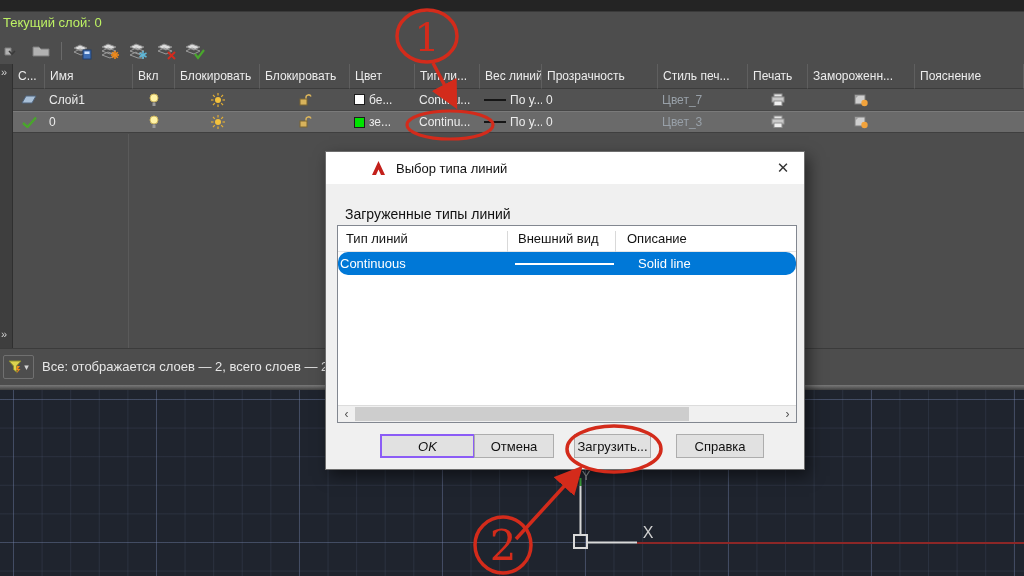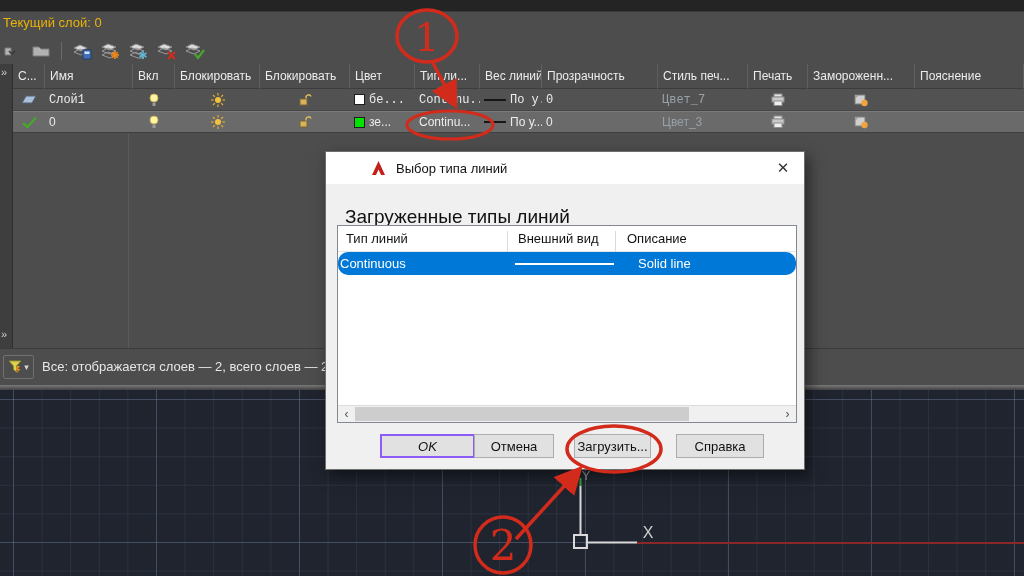--- a/index.html
+++ b/index.html
@@ -2,36 +2,36 @@
 <html><head>
 <meta charset="utf-8">
 <style>
   html,body{margin:0;padding:0;background:#000;}
   *{box-sizing:border-box;}
   .screen{position:relative;width:1024px;height:576px;overflow:hidden;
     font-family:"Liberation Sans",sans-serif;background:#4d4d4d;}
 
   
   .top-strip{position:absolute;left:0;top:0;width:1024px;height:12px;background:#242424;border-bottom:1px solid #3a3a3a;}
-  .current-layer{position:absolute;left:3px;top:15px;font-size:13px;color:#eab308;}
+  .current-layer{position:absolute;left:3px;top:15px;font-size:13px;color:#bef264;}
   .toolbar{position:absolute;left:2px;top:40px;height:22px;display:flex;align-items:center;gap:6px;}
   .tbtn{width:22px;height:20px;display:flex;align-items:center;justify-content:center;}
   .tsep{width:1px;height:18px;background:#6a6a6a;margin:0 3px;}
 
   .left-strip{position:absolute;left:0;top:64px;width:13px;height:284px;background:#3e3e3e;border-right:1px solid #2f2f2f;}
   .chev{position:absolute;left:1px;color:#cfcfcf;font-size:11px;line-height:11px;cursor:pointer;}
   .chev.top{top:3px;} .chev.bottom{top:265px;}
 
   
   .layer-table{position:absolute;left:13px;top:64px;width:1011px;font-size:12px;color:#ececec;}
   .trow{display:grid;grid-template-columns:32px 88px 42px 85px 90px 65px 65px 62px 116px 90px 60px 107px 109px;}
   .thead .cell{height:25px;line-height:25px;padding-left:5px;border-right:1px solid #5f5f5f;border-bottom:1px solid #3c3c3c;
     white-space:nowrap;overflow:hidden;background:#4d4d4d;}
   .tr1 .cell,.tr2 .cell{height:22px;display:flex;align-items:center;padding-left:4px;white-space:nowrap;overflow:hidden;}
-  .tr1{background:#525252;font-family:Liberation Mono, monospace;} .tr1 .cell{border-bottom:1px solid #464646;}
+  .tr1{background:#525252;} .tr1 .cell{border-bottom:1px solid #464646;}
   .tr2{background:#6a6a6a;} .tr2 .cell{border-top:1px solid #7a7a7a;border-bottom:1px solid #3f3f3f;}
   .cell.icon{justify-content:center;padding-left:0;}
   .swatch{display:inline-block;width:11px;height:11px;border:1px solid #1d1d1d;margin-right:4px;flex:none;}
   .dash{display:inline-block;width:22px;height:2px;background:#161616;margin-right:4px;flex:none;}
   .dim{color:#98a0a8;}
 
   .pane-divider{position:absolute;left:128px;top:134px;width:1px;height:214px;background:#5a5a5a;}
 
   
   .status-row{position:absolute;left:0;top:348px;width:1024px;height:37px;background:#4d4d4d;border-top:1px solid #3b3b3b;}
@@ -53,21 +53,21 @@
   .ucs{position:absolute;left:0;top:0;}
 
   
   .dialog{position:absolute;left:325px;top:151px;width:480px;height:319px;background:#f0f0f0;
     border:1px solid #6e6e6e;box-shadow:4px 6px 14px rgba(0,0,0,.5);z-index:10;font-size:13px;color:#111;}
   .dlg-titlebar{position:absolute;left:0;top:0;width:100%;height:32px;background:#ffffff;display:flex;align-items:center;padding-left:32px;}
   .dlg-icon{margin-left:12px;width:17px;height:17px;}
   .dlg-title{margin-left:9px;font-size:13px;color:#111;}
   .dlg-close{position:absolute;right:8px;top:5px;width:26px;height:22px;display:flex;align-items:center;justify-content:center;
     font-size:15px;color:#333;cursor:pointer;}
-  .dlg-label{position:absolute;left:19px;top:54px;font-size:19px;color:#111;}
+  .dlg-label{position:absolute;left:19px;top:54px;font-size:14px;color:#111;}
   .listbox{position:absolute;left:11px;top:73px;width:460px;height:198px;background:#fff;border:1px solid #828790;}
   .lb-head{position:absolute;left:0;top:0;width:100%;height:26px;background:#fff;border-bottom:1px solid #e6e6e6;}
   .lb-head span{position:absolute;top:5px;font-size:13px;color:#111;white-space:nowrap;}
   .lb-col1{left:8px;} .lb-col2{left:180px;} .lb-col3{left:289px;}
   .lb-vline{position:absolute;top:0;width:1px;height:26px;background:#d9d9d9;}
   .lb-row{position:absolute;left:0;top:26px;width:100%;height:23px;background:#0078d7;color:#fff;cursor:pointer;border-radius:10px;}
   .lb-row .name{position:absolute;left:2px;top:4px;}
   .lb-row .sample{position:absolute;left:177px;top:11px;width:99px;height:2px;background:#fff;}
   .lb-row .desc{position:absolute;left:300px;top:4px;}
   .hscroll{position:absolute;left:0;bottom:0;width:100%;height:17px;background:#f0f0f0;border-top:1px solid #dcdcdc;}

